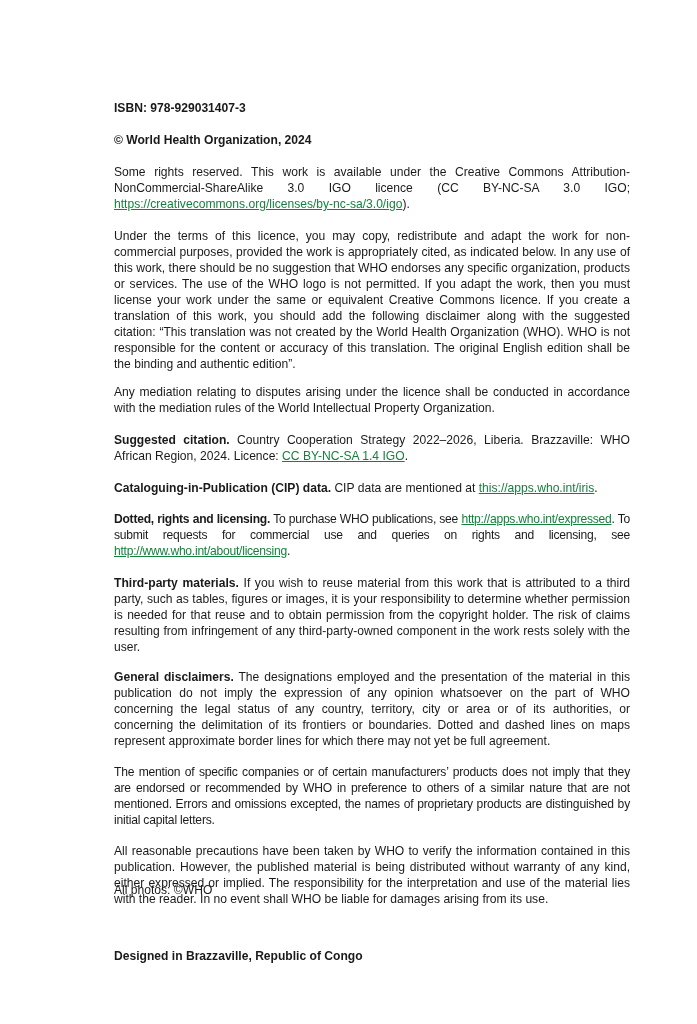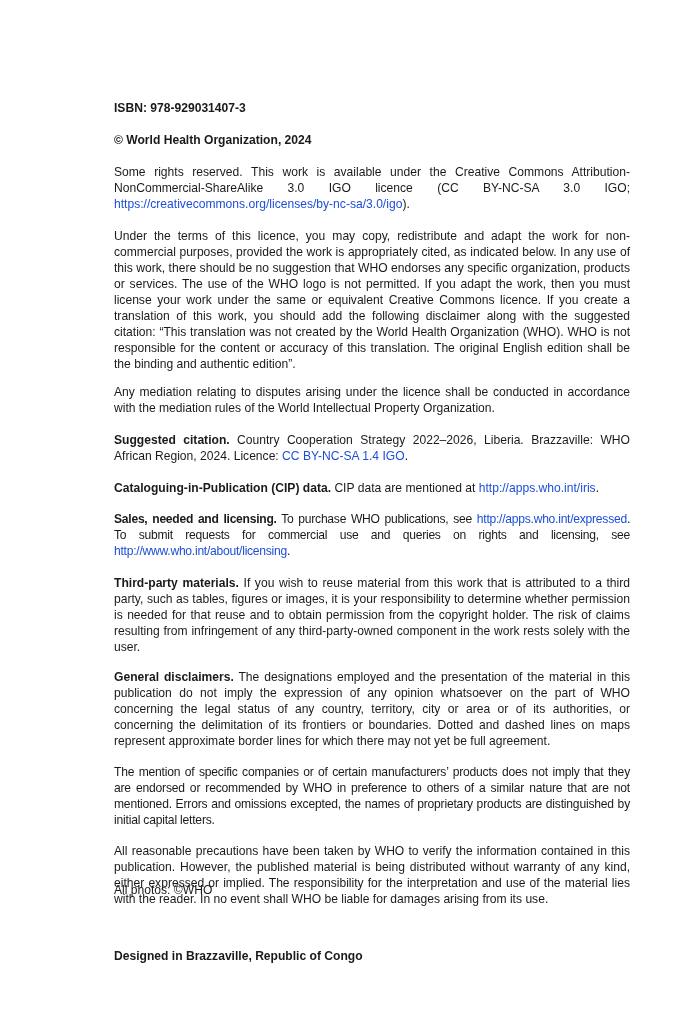--- a/index.html
+++ b/index.html
@@ -4,41 +4,41 @@
 <style>
   html, body { margin: 0; padding: 0; background: #ffffff; }
   body { width: 697px; height: 1024px; position: relative; overflow: hidden;
          font-family: "Liberation Sans", sans-serif; color: #1a1a1a; font-size: 12.1px; line-height: 16px; }
   .page { position: absolute; left: 91px; top: 0; width: 516px; }
   p { margin: 0; text-align: justify; padding-left: 23px; }
   .isbn { position: absolute; top: 100px; left: 0; font-weight: bold; }
   .copyright { position: absolute; top: 132px; left: 0; width: 516px; text-align: left; font-weight: bold; }
   .blk { position: absolute; left: 0; width: 516px; }
   b { font-weight: bold; }
-  a { color: #1d4ed8; }
+  a { color: #15803d; text-decoration: underline; }
   .last-line { text-align-last: left; }
 </style>
 </head>
 <body>
 
 <div class="page">
   <p class="isbn">ISBN: 978-929031407-3</p>
   <p class="copyright">© World Health Organization, 2024</p>
 
   <p class="blk last-line" style="top:164px"><span>Some rights reserved. This work is available under the Creative Commons Attribution-NonCommercial-ShareAlike 3.0 IGO licence (CC BY-NC-SA 3.0 IGO; </span><a>https://creativecommons.org/licenses/by-nc-sa/3.0/igo</a><span>).</span></p>
 
   <p class="blk last-line" style="top:228px">Under the terms of this licence, you may copy, redistribute and adapt the work for non-commercial purposes, provided the work is appropriately cited, as indicated below. In any use of this work, there should be no suggestion that WHO endorses any specific organization, products or services. The use of the WHO logo is not permitted. If you adapt the work, then you must license your work under the same or equivalent Creative Commons licence. If you create a translation of this work, you should add the following disclaimer along with the suggested citation: “This translation was not created by the World Health Organization (WHO). WHO is not responsible for the content or accuracy of this translation. The original English edition shall be the binding and authentic edition”.</p>
 
   <p class="blk last-line" style="top:384px">Any mediation relating to disputes arising under the licence shall be conducted in accordance with the mediation rules of the World Intellectual Property Organization.</p>
 
   <p class="blk last-line" style="top:432px"><b>Suggested citation.</b><span> Country Cooperation Strategy 2022–2026, Liberia. Brazzaville: WHO African Region, 2024. Licence: </span><a>CC BY-NC-SA 1.4 IGO</a><span>.</span></p>
 
-  <p class="blk last-line" style="top:480px"><b>Cataloguing-in-Publication (CIP) data.</b><span> CIP data are mentioned at </span><a>http://apps.who.int/iris</a><span>.</span></p>
+  <p class="blk last-line" style="top:480px"><b>Cataloguing-in-Publication (CIP) data.</b><span> CIP data are mentioned at </span><a>this://apps.who.int/iris</a><span>.</span></p>
 
-  <p class="blk last-line" style="top:511px; letter-spacing:-0.25px"><b>Sales, needed and licensing.</b><span> To purchase WHO publications, see </span><a>http://apps.who.int/expressed</a><span>. To submit requests for commercial use and queries on rights and licensing, see </span><a>http://www.who.int/about/licensing</a><span>.</span></p>
+  <p class="blk last-line" style="top:511px; letter-spacing:-0.25px"><b>Dotted, rights and licensing.</b><span> To purchase WHO publications, see </span><a>http://apps.who.int/expressed</a><span>. To submit requests for commercial use and queries on rights and licensing, see </span><a>http://www.who.int/about/licensing</a><span>.</span></p>
 
   <p class="blk last-line" style="top:575px"><b>Third-party materials.</b><span> If you wish to reuse material from this work that is attributed to a third party, such as tables, figures or images, it is your responsibility to determine whether permission is needed for that reuse and to obtain permission from the copyright holder. The risk of claims resulting from infringement of any third-party-owned component in the work rests solely with the user.</span></p>
 
   <p class="blk last-line" style="top:669px"><b>General disclaimers.</b><span> The designations employed and the presentation of the material in this publication do not imply the expression of any opinion whatsoever on the part of WHO concerning the legal status of any country, territory, city or area or of its authorities, or concerning the delimitation of its frontiers or boundaries. Dotted and dashed lines on maps represent approximate border lines for which there may not yet be full agreement.</span></p>
 
   <p class="blk last-line" style="top:764px; letter-spacing:-0.2px">The mention of specific companies or of certain manufacturers’ products does not imply that they are endorsed or recommended by WHO in preference to others of a similar nature that are not mentioned. Errors and omissions excepted, the names of proprietary products are distinguished by initial capital letters.</p>
 
   <p class="blk last-line" style="top:843px">All reasonable precautions have been taken by WHO to verify the information contained in this publication. However, the published material is being distributed without warranty of any kind, either expressed or implied. The responsibility for the interpretation and use of the material lies with the reader. In no event shall WHO be liable for damages arising from its use.</p>
 
   <p class="blk" style="top:882px">All photos: ©WHO</p>

